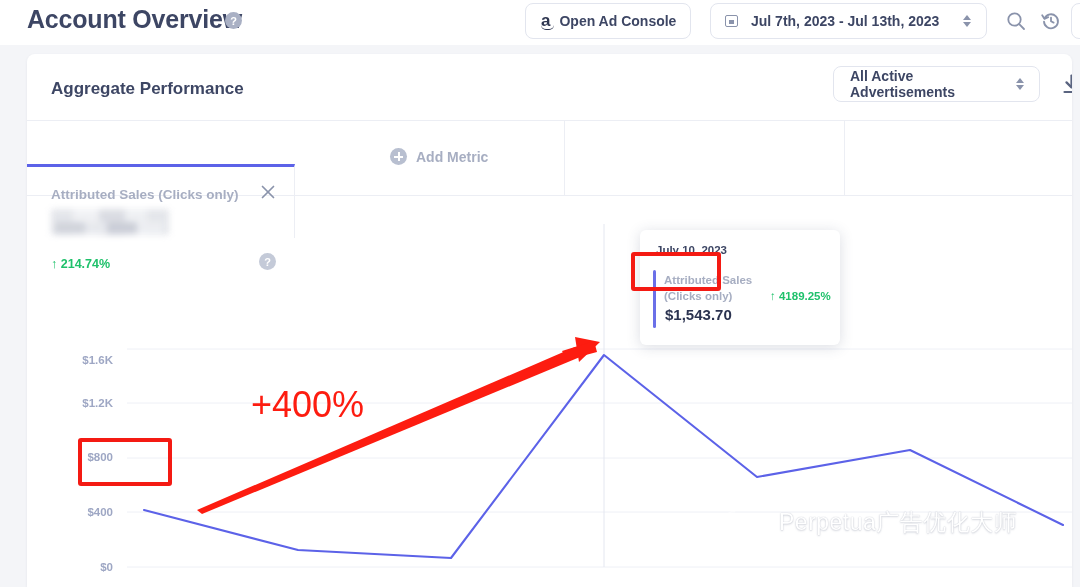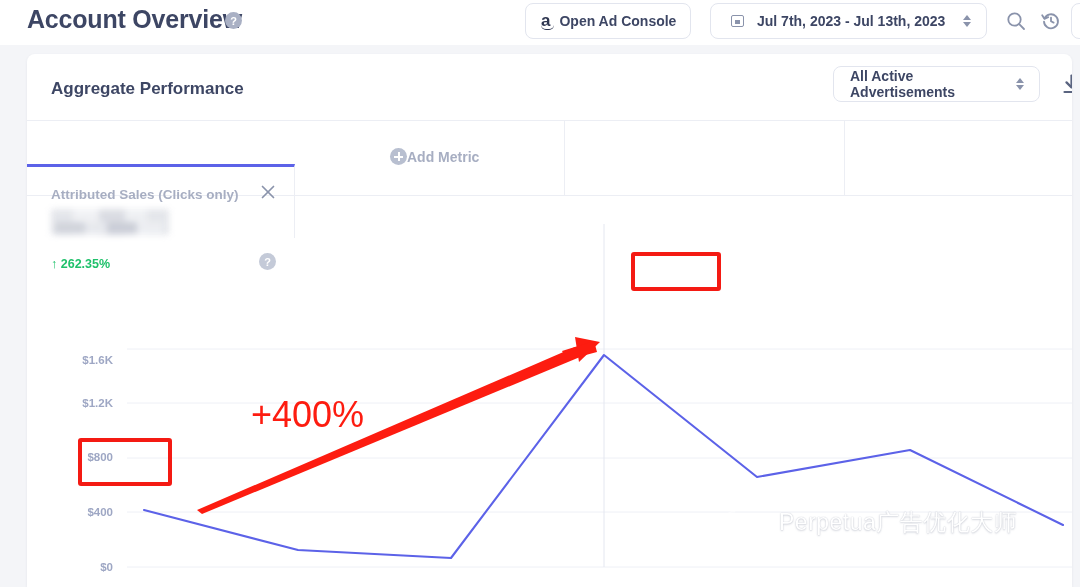--- a/index.html
+++ b/index.html
@@ -28,21 +28,21 @@
   }
   .btn-outline{
     position:absolute;
     box-sizing:border-box;
     border:1px solid #e2e5ee;border-radius:8px;background:#fff;
     display:flex;align-items:center;
     font-size:14px;font-weight:700;color:#3d4664;
     cursor:pointer;
   }
   #ad-console-btn{left:525px;top:3px;width:166px;height:36px;padding-left:15px;gap:9px;}
-  #date-range-btn{left:710px;top:3px;width:277px;height:36px;padding-left:20px;gap:11px;}
+  #date-range-btn{left:710px;top:3px;width:277px;height:36px;padding-left:14px;gap:11px;}
   .amz-a{
     font-size:17px;font-weight:700;color:#2e3650;line-height:1;position:relative;top:-1px;
   }
   .amz-a::after{
     content:"";position:absolute;left:0px;top:13px;width:13px;height:4px;
     border-bottom:1.6px solid #2e3650;border-radius:0 0 8px 8px;
   }
   .cal-ico{width:15px;height:15px;position:relative;}
   .cal-ico::before{
     content:"";position:absolute;left:0;top:1px;width:13px;height:12px;
@@ -112,21 +112,21 @@
   }
   .delta{
     position:absolute;left:24px;top:90px;font-size:12.5px;font-weight:700;color:#1fc16b;
   }
   .metric-help{
     position:absolute;left:232px;top:86px;width:17px;height:17px;border-radius:50%;
     background:#c4cad8;color:#fff;font-size:11px;font-weight:700;
     display:flex;align-items:center;justify-content:center;cursor:pointer;
   }
   .add-metric{
-    position:absolute;left:95px;top:27px;display:flex;align-items:center;
+    position:absolute;left:95px;top:27px;display:flex;align-items:center;gap:9px;
     font-size:14px;font-weight:700;color:#a7aec2;cursor:pointer;
   }
   .plus-circle{
     width:17px;height:17px;border-radius:50%;background:#b8bfd0;position:relative;flex:none;
   }
   .plus-circle::before,.plus-circle::after{
     content:"";position:absolute;background:#fff;
   }
   .plus-circle::before{left:4px;top:7.7px;width:9px;height:2px;}
   .plus-circle::after{left:7.5px;top:4px;width:2px;height:9px;}
@@ -223,21 +223,21 @@
       <div class="tab-label">Attributed Sales (Clicks only)</div>
       <div class="tab-close">
         <svg width="16" height="16" viewBox="0 0 16 16">
           <line x1="2.5" y1="2.5" x2="13.5" y2="13.5" stroke="#8a93ab" stroke-width="1.7" stroke-linecap="round"></line>
           <line x1="13.5" y1="2.5" x2="2.5" y2="13.5" stroke="#8a93ab" stroke-width="1.7" stroke-linecap="round"></line>
         </svg>
       </div>
       <div class="blurred-value"></div>
       <div class="delta">
         <span>↑</span>
-        <span>262.35%</span>
+        <span>214.74%</span>
       </div>
       <div class="metric-help">?</div>
     </div>
 
     <div class="tab" id="tab-add-metric">
       <div class="add-metric">
         <span class="plus-circle"></span>
         <span>Add Metric</span>
       </div>
     </div>
@@ -272,23 +272,31 @@
         <linearGradient id="taper" x1="0" y1="0" x2="1" y2="0">
           <stop offset="0" stop-color="#fd1c10"></stop>
           <stop offset="1" stop-color="#fd1c10"></stop>
         </linearGradient>
       </defs>
       <polygon points="170,316 548,153 553,163 175,320" fill="#fd1c10"></polygon>
       <polygon points="548,143 573,148 552,168" fill="#fd1c10"></polygon>
       <polygon points="535,157 567,147 570,158 540,166" fill="#fd1c10"></polygon>
     </svg>
 
-    <div class="anno-text" style="left:224px;top:200px;">+400%</div>
-  </div>
-
+    <div class="anno-text" style="left:224px;top:190px;">+400%</div>
+  </div>
+
+  <div class="tooltip">
+    <div class="tt-date">July 10, 2023</div>
+    <div class="tt-bar"></div>
+    <div class="tt-name1">Attributed Sales</div>
+    <div class="tt-name2">(Clicks only)</div>
+    <div class="tt-delta">↑ 4189.25%</div>
+    <div class="tt-value">$1,543.70</div>
+  </div>
 
   <div class="watermark" style="left:696px;top:453px;">
     <svg width="34" height="28" viewBox="0 0 34 28">
       <g fill="none" stroke="#ffffff" stroke-width="1.6" opacity="0.95">
         <path d="M12.2 2.4C6.4 2.4 1.8 6.2 1.8 10.8c0 2.6 1.5 4.9 3.9 6.4l-1 3 3.4-1.7c1.2.35 2.6.55 4.1.55"></path>
         <path d="M21.6 8.6c-5.2 0-9.4 3.4-9.4 7.6s4.2 7.6 9.4 7.6c1.3 0 2.5-.2 3.6-.55l3.1 1.6-.9-2.7c2.2-1.4 3.6-3.5 3.6-5.95 0-4.2-4.2-7.6-9.4-7.6z"></path>
       </g>
       <circle cx="8.8" cy="9.2" r="1.05" fill="#ffffff"></circle>
       <circle cx="15.0" cy="9.2" r="1.05" fill="#ffffff"></circle>
       <circle cx="18.4" cy="14.6" r="1.0" fill="#ffffff"></circle>

